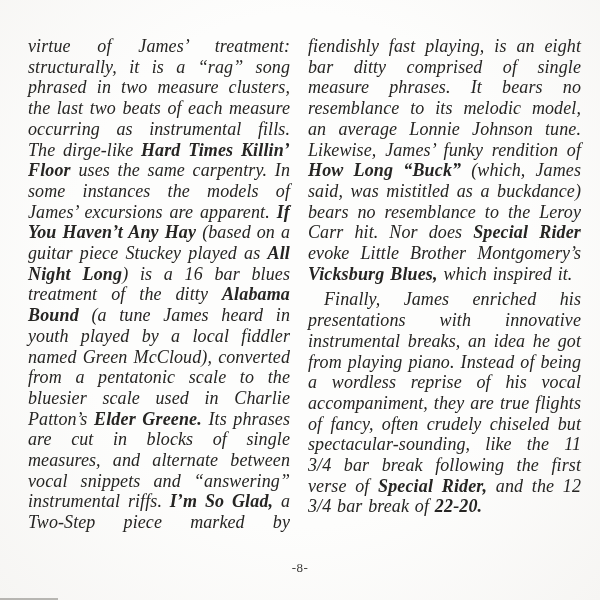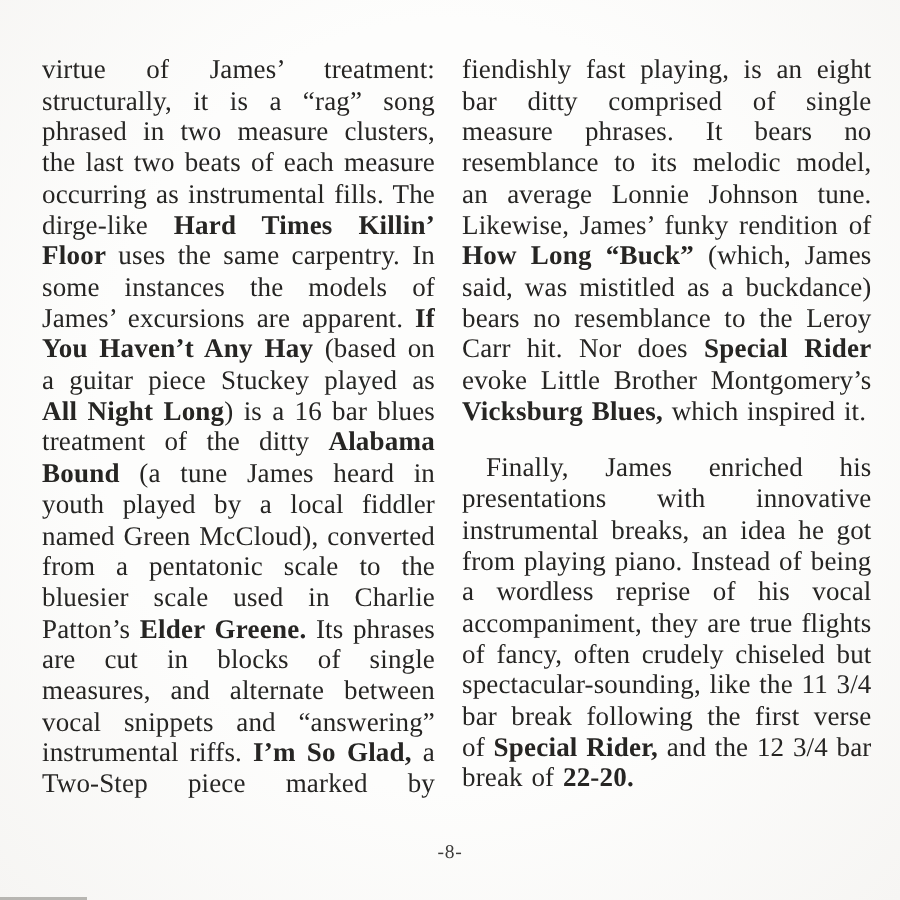--- a/index.html
+++ b/index.html
@@ -18,33 +18,33 @@
     font-family: "Liberation Serif", "DejaVu Serif", serif;
     color: #262523;
   }
   .columns {
     position: absolute;
     top: 36px;
     left: 28px;
     display: flex;
     gap: 18px;
   }
-  .column { box-sizing: border-box; }
+  .column { box-sizing: border-box; font-style: italic; }
   .column-left  { width: 262px; }
   .column-right { width: 273px; }
   .para {
     margin: 0;
     font-size: 18px;
     line-height: 20.7px;
     text-align: justify;
     word-spacing: 1.2px;
     letter-spacing: 0.1px;
     hyphens: none;
   }
-  .para + .para { margin-top: 17px; }
+  .para + .para { margin-top: 5px; }
   .para.indent { text-indent: 16px; }
   .para.justify-last { text-align-last: justify; }
   .para strong { font-weight: bold; letter-spacing: 0.15px; }
   .footer {
     position: absolute;
     left: 0;
     right: 0;
     bottom: 24px;
     text-align: center;
     font-size: 13px;

